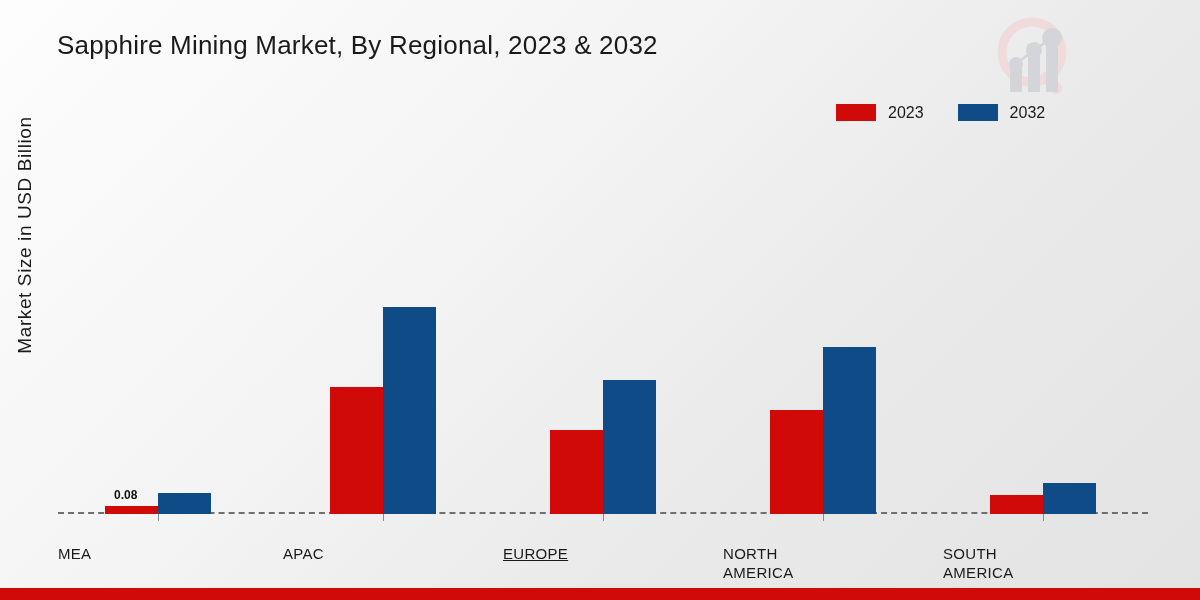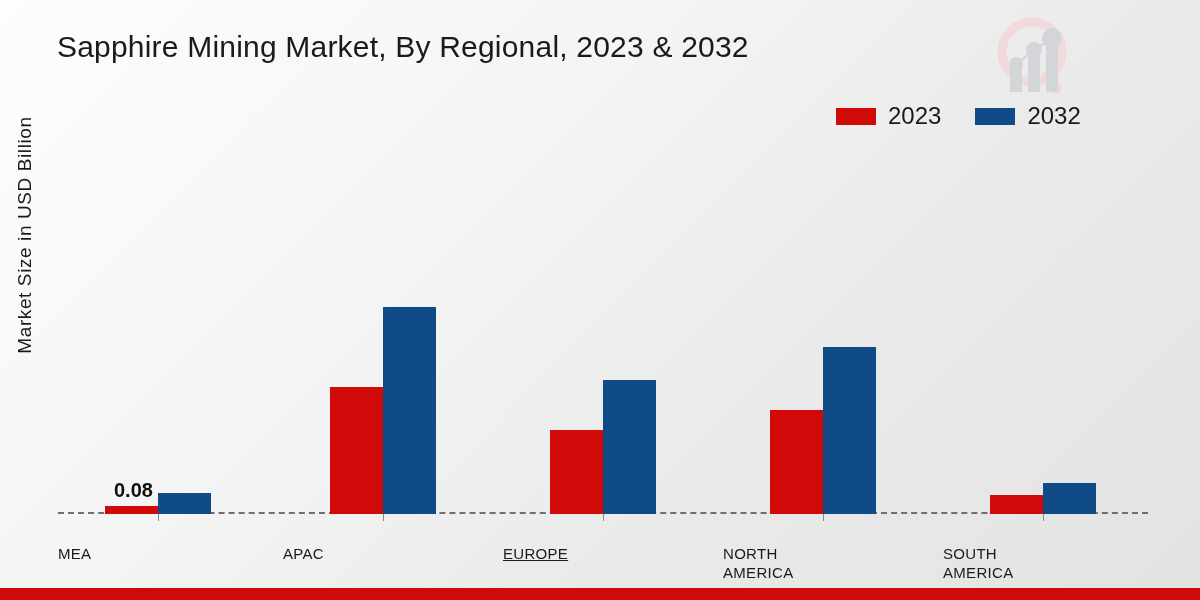--- a/index.html
+++ b/index.html
@@ -29,21 +29,21 @@
     width: 92px;
     height: 88px;
     opacity: 1;
   }
 
   
   #chart-title {
     position: absolute;
     left: 57px;
     top: 30px;
-    font-size: 30px;
+    font-size: 26px;
     font-family: "Liberation Sans", sans-serif;
     font-weight: 400;
     color: #1a1a1a;
     letter-spacing: 0.2px;
     white-space: nowrap;
   }
 
   
   #legend {
     position: absolute;
@@ -57,21 +57,21 @@
     display: flex;
     align-items: center;
     gap: 12px;
   }
   .legend-swatch {
     width: 40px;
     height: 17px;
     display: block;
   }
   .legend-label {
-    font-size: 24px;
+    font-size: 16px;
     color: #1a1a1a;
     font-family: "Liberation Sans", sans-serif;
     line-height: 1;
   }
 
   
   #y-axis-title {
     position: absolute;
     left: -140px;
     top: 224px;
@@ -118,21 +118,21 @@
   }
   .bar {
     display: block;
     width: 53px;
   }
   .bar.series-2023 { background: #cf0a09; }
   .bar.series-2032 { background: #0f4c87; }
 
   .bar-value-label {
     position: absolute;
-    font-size: 20px;
+    font-size: 12px;
     font-weight: bold;
     color: #111111;
     white-space: nowrap;
   }
 
   .x-tick {
     position: absolute;
     bottom: -7px;
     width: 1px;
     height: 7px;

